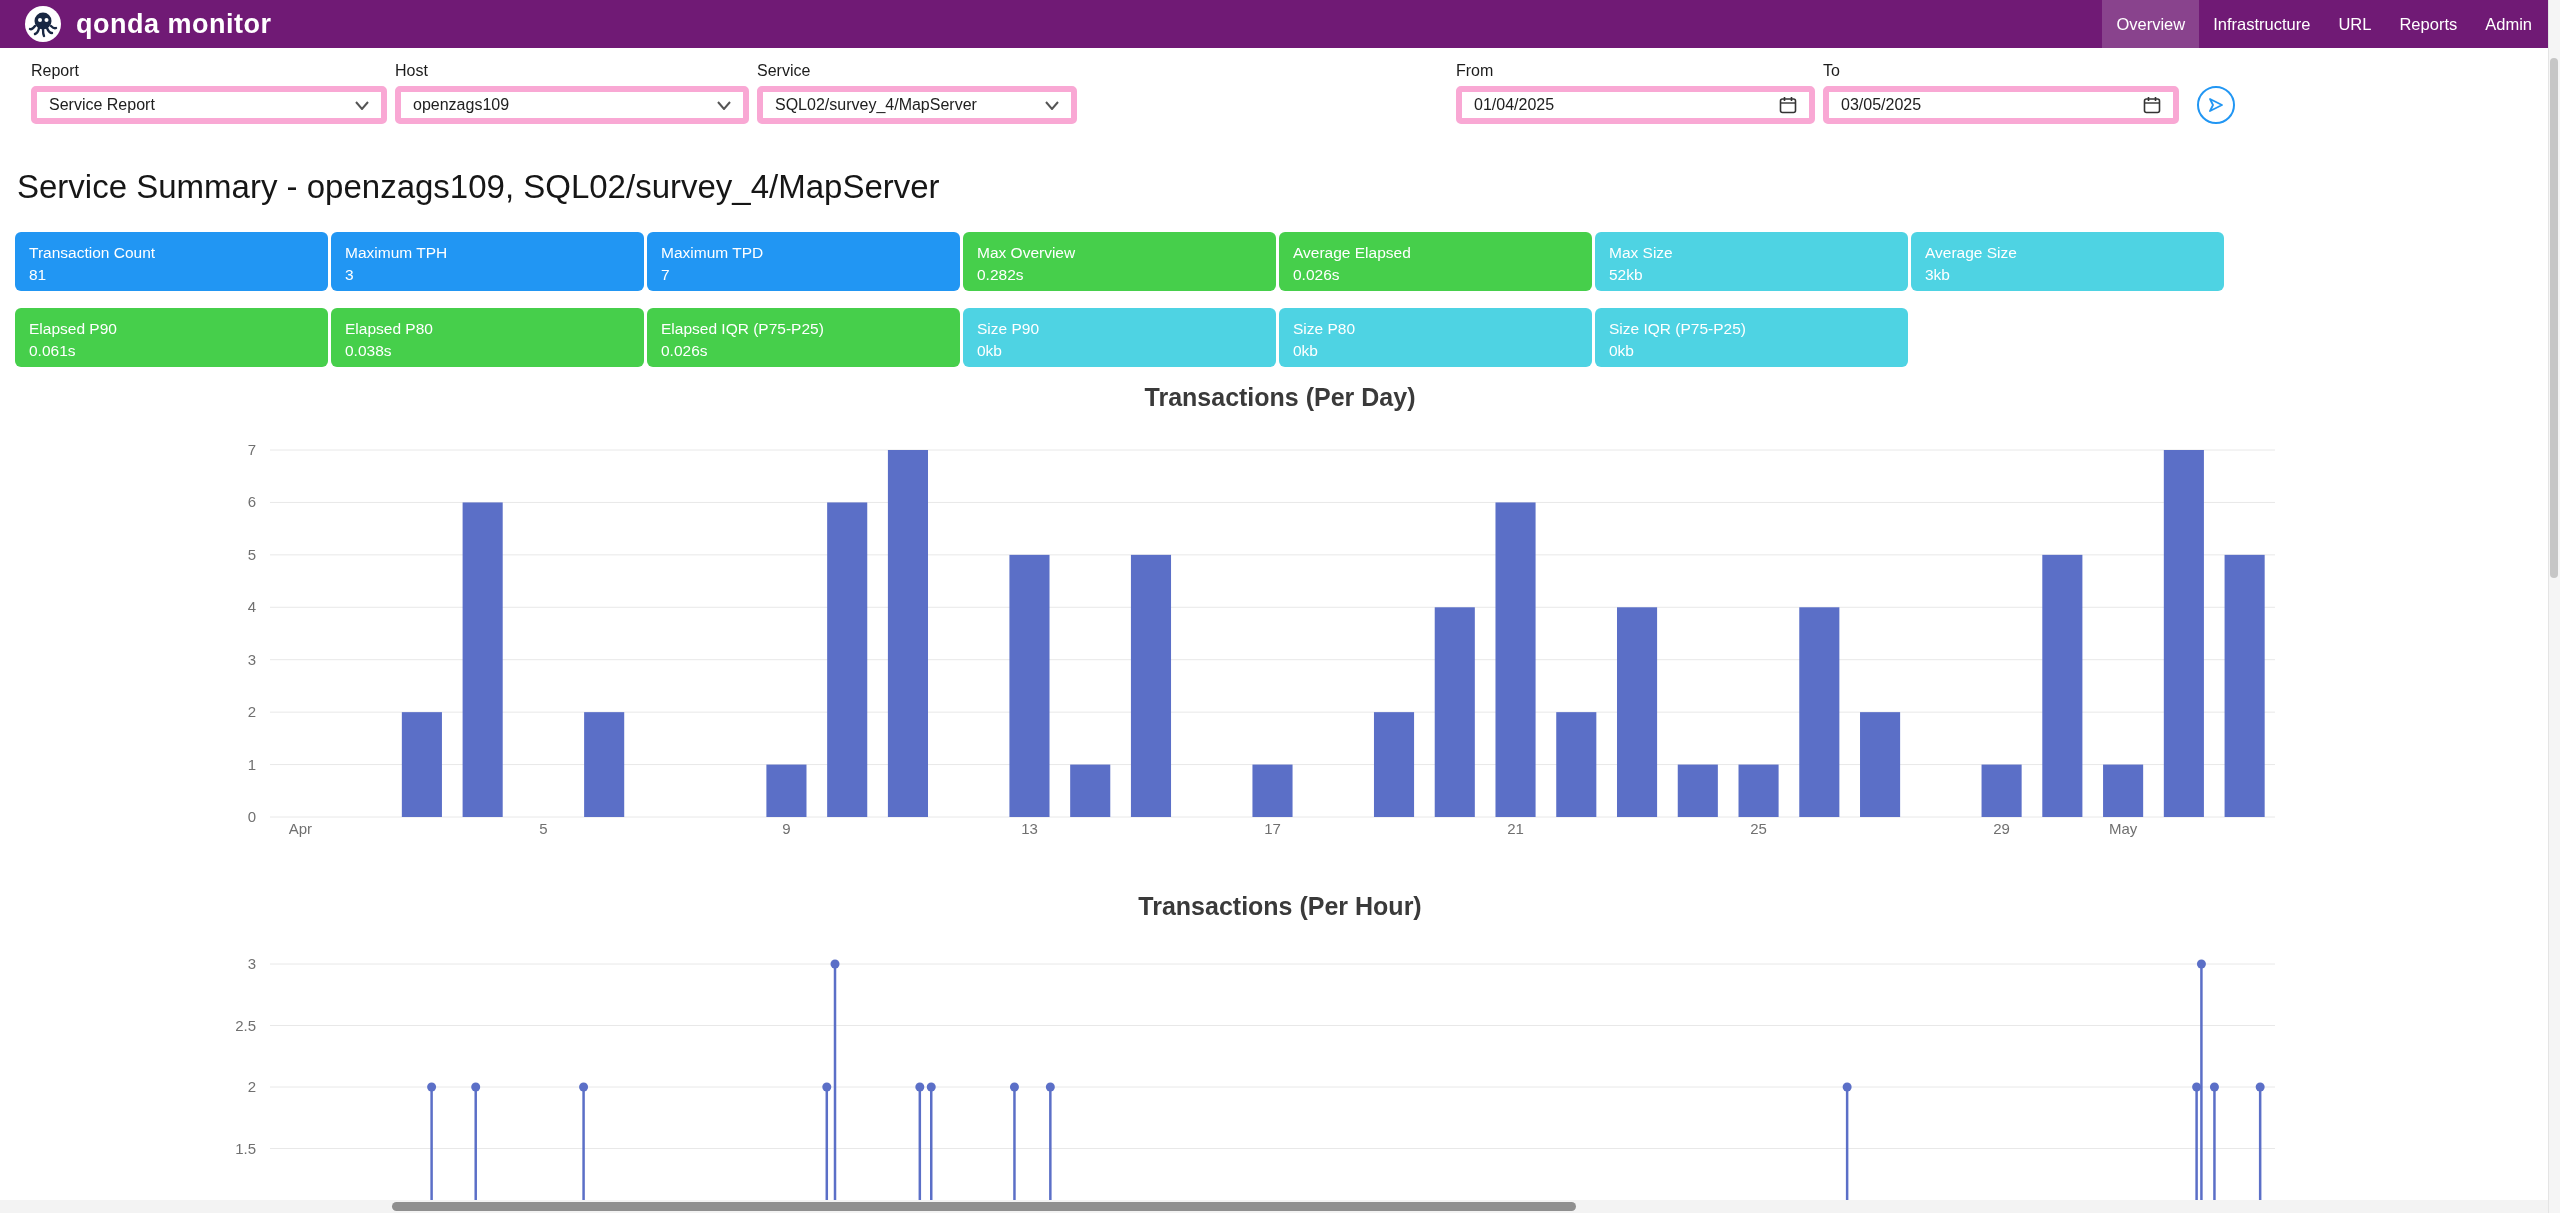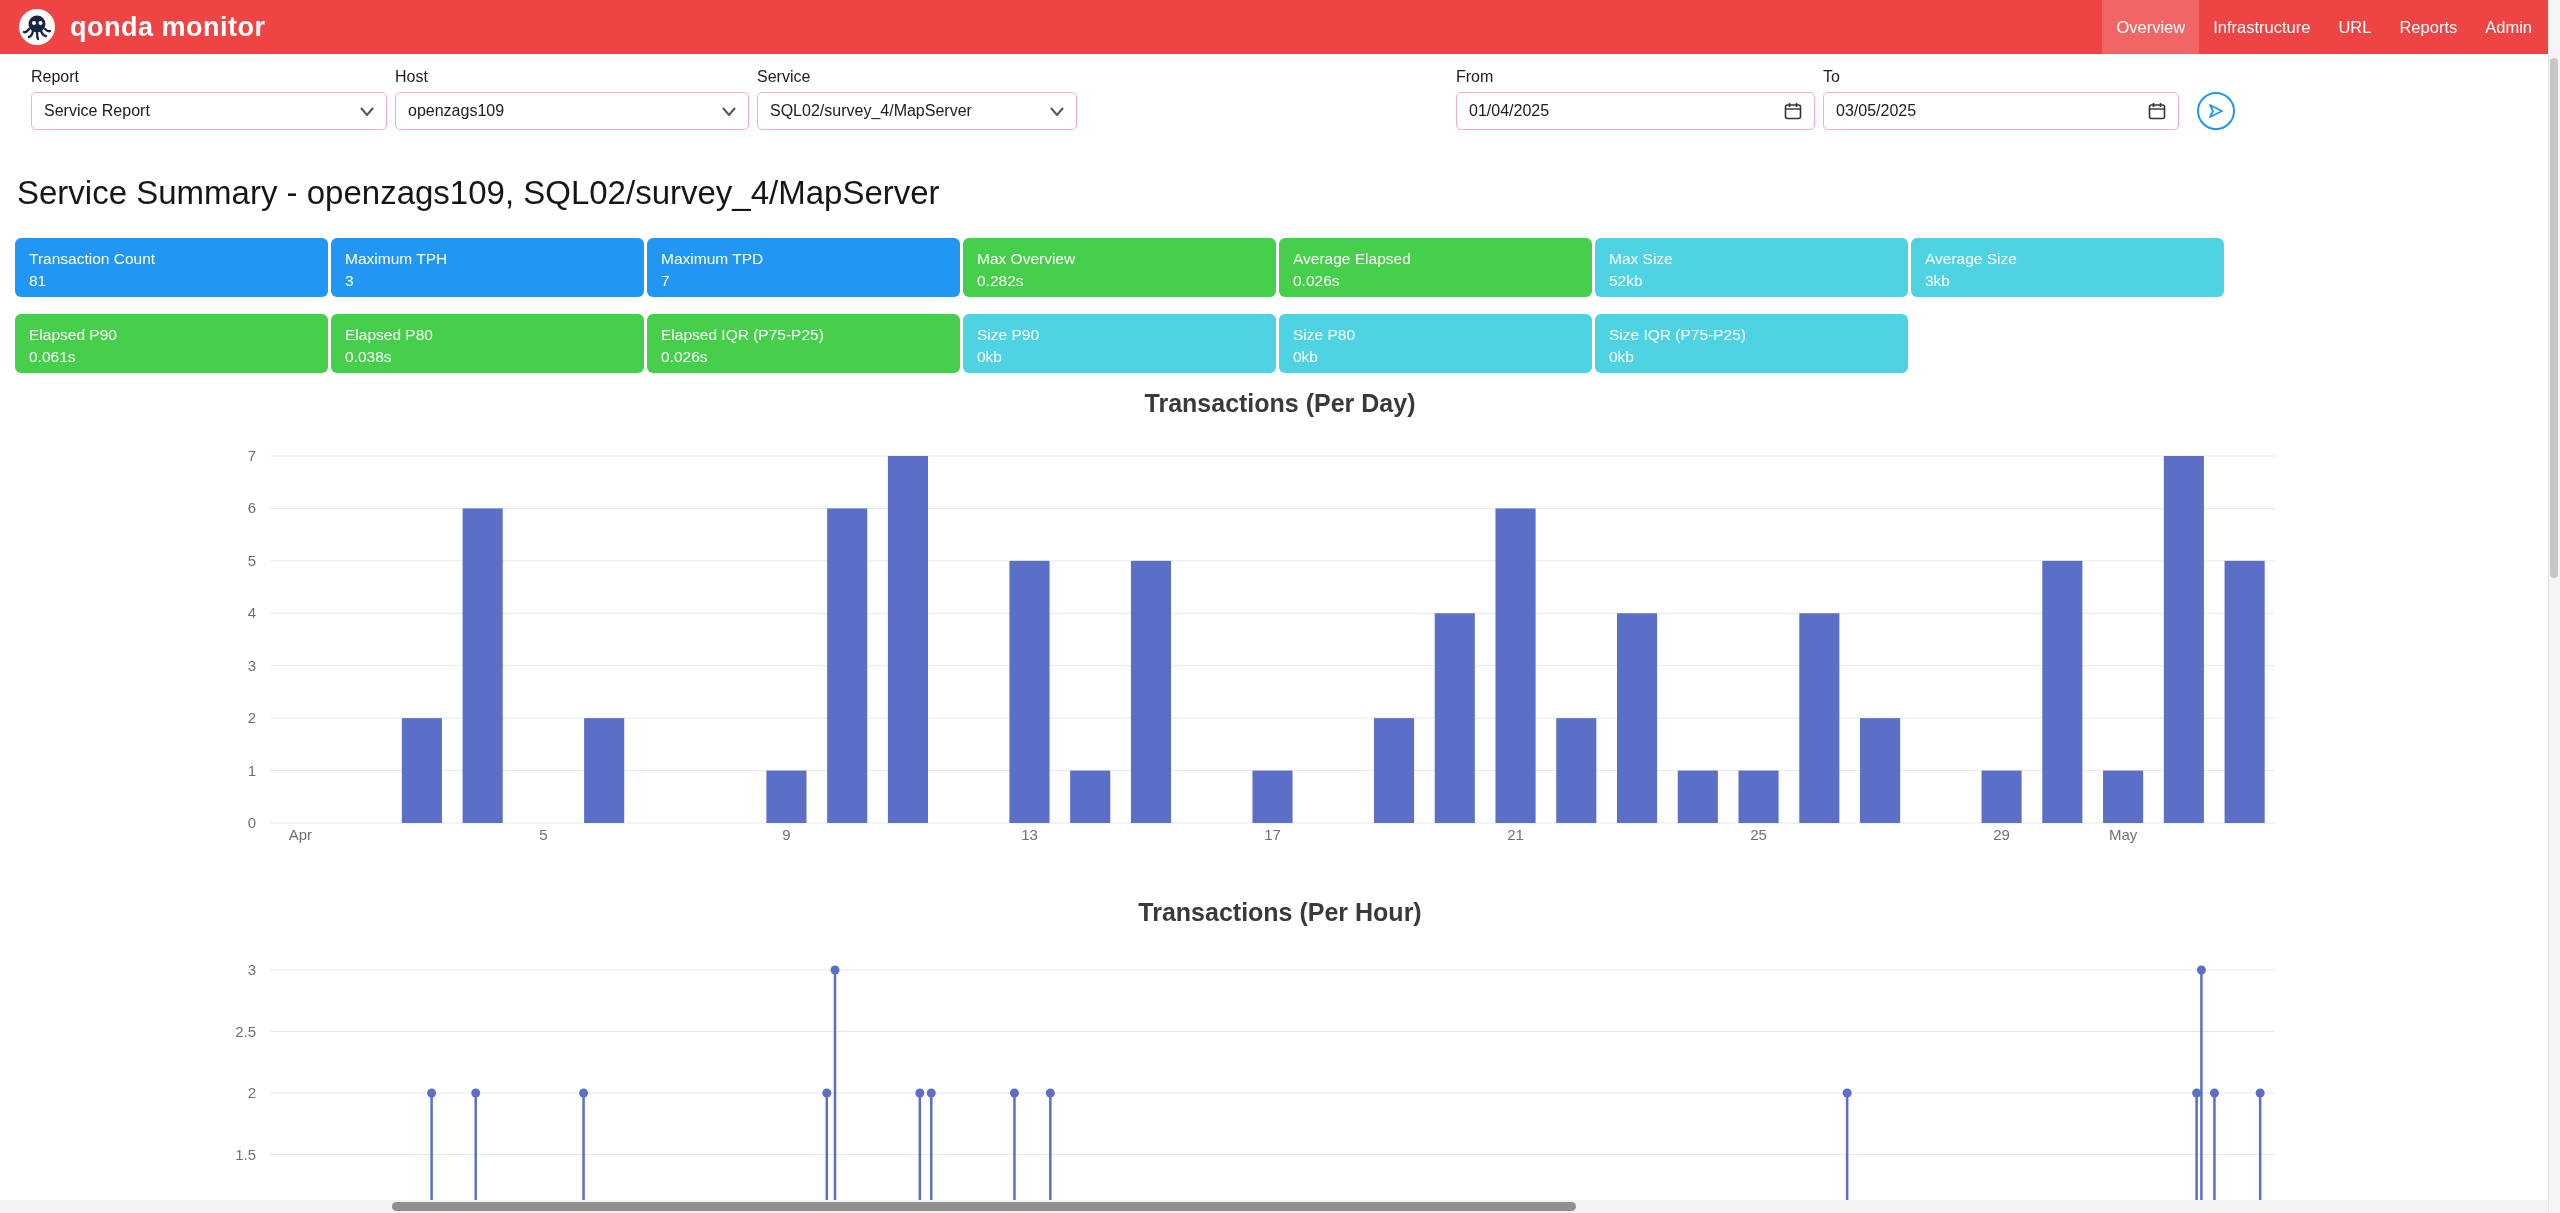--- a/index.html
+++ b/index.html
@@ -4,32 +4,32 @@
 <title>qonda monitor</title>
 <style>
   * { box-sizing: border-box; }
   html,body { margin:0; padding:0; }
   body {
     width:2560px; height:1213px; overflow:hidden; position:relative;
     background:#ffffff; font-family:"Liberation Sans", sans-serif; color:#1c1c1c;
   }
 
   
-  .navbar { display:flex; align-items:center; height:54px; background:#ef4444; padding-left:18px; color:#fff; }
+  .navbar { display:flex; align-items:center; height:48px; background:#701a75; padding-left:24px; color:#fff; }
   .brand { font-size:27px; font-weight:bold; margin-left:14px; letter-spacing:.5px; }
   .nav-items { margin-left:auto; display:flex; height:100%; margin-right:14px; }
   .nav-item { display:flex; align-items:center; padding:0 14px; font-size:16.5px; color:#fff; cursor:pointer; white-space:nowrap; }
   .nav-item.active { background:rgba(255,255,255,.18); }
 
   
   .filters { display:flex; align-items:flex-end; padding:14px 16px 0 16px;margin-left:15px; }
   .fgroup { display:flex; flex-direction:column; margin-right:8px; }
   .flabel { font-size:16px; color:#1c1c1c; margin-bottom:6px; }
   .control {
-    height:38px; background:#fff; border:1px solid #f9a8d4; border-radius:5px;
+    height:38px; background:#fff; border:6px solid #f9a8d4; border-radius:5px;
     display:flex; align-items:center; justify-content:space-between;
     padding:0 12px; font-size:16px; color:#202020; cursor:pointer;
   }
   .w-report { width:356px; } .w-host { width:354px; } .w-service { width:320px;text-align:right; }
   .w-from { width:359px; } .w-to { width:356px; }
   .spacer { width:371px; }
   .chev { margin-left:10px; flex:none; }
   .cal { margin-left:10px; flex:none; }
   .run-btn {
     width:38px; height:38px; border-radius:50%; border:2px solid #2196f3; background:#fff;

